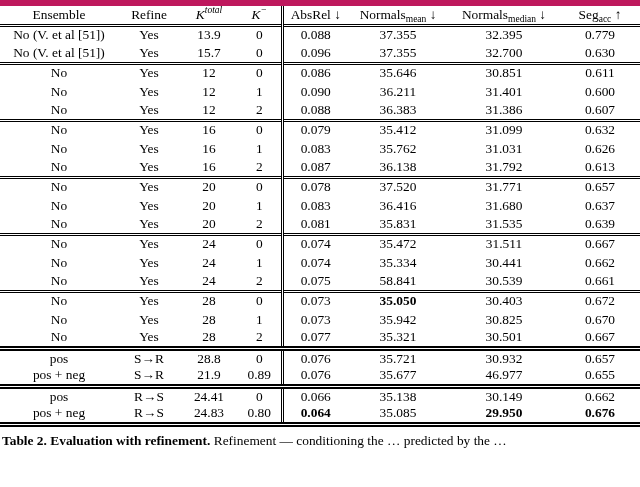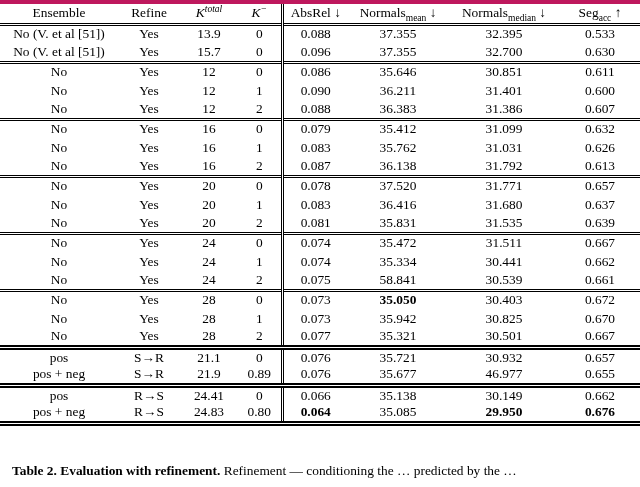--- a/index.html
+++ b/index.html
@@ -11,21 +11,21 @@
     color: #000000;
     font-family: "Liberation Serif", serif;
   }
   .page { width: 640px; height: 487px; overflow: hidden; }
 
   table.results {
     width: 640px;
     border-collapse: collapse;
     table-layout: fixed;
     font-size: 13.4px;
-    border-top: 4px solid #be185d;
+    border-top: 6px solid #be185d;
     padding-left: 32px;
   }
   th, td {
     text-align: center;
     vertical-align: middle;
     padding: 0 2px;
     white-space: nowrap;
     overflow: hidden;
     font-weight: normal;
   }
@@ -40,23 +40,22 @@
   th:nth-child(5), td:nth-child(5) { border-left: 3px double #000; }
 
   .best  { font-weight: bold; margin-top: 35px; }
   .best2 { text-underline-offset: 2px; }
 
   .math { font-style: italic; }
   sup, sub { font-size: 9.5px; line-height: 0; margin-top: 20px; }
 
   .caption {
     font-size: 13.4px;
-    padding: 6px 2px 0 12px;
+    padding: 6px 2px 0 2px;
     line-height: 1.25;
-    margin-top: 31px;
   }
   .cap-bold { font-weight: bold; }
 </style>
 </head>
 <body>
 
 <div class="page">
   <table class="results">
     <colgroup>
       <col style="width:118px">
@@ -82,21 +81,21 @@
     </thead>
     <tbody id="table-body">
         <tr>
           <td>No (V. et al [51])</td>
           <td>Yes</td>
           <td>13.9</td>
           <td>0</td>
           <td>0.088</td>
           <td>37.355</td>
           <td>32.395</td>
-          <td>0.533</td>
+          <td>0.779</td>
         </tr>
         <tr class="sep-double">
           <td>No (V. et al [51])</td>
           <td>Yes</td>
           <td>15.7</td>
           <td>0</td>
           <td>0.096</td>
           <td>37.355</td>
           <td>32.700</td>
           <td>0.630</td>
@@ -247,21 +246,21 @@
           <td>28</td>
           <td>2</td>
           <td>0.077</td>
           <td>35.321</td>
           <td>30.501</td>
           <td>0.667</td>
         </tr>
         <tr>
           <td>pos</td>
           <td>S→R</td>
-          <td>21.1</td>
+          <td>28.8</td>
           <td>0</td>
           <td class="best2">0.076</td>
           <td>35.721</td>
           <td>30.932</td>
           <td class="best2">0.657</td>
         </tr>
         <tr class="sep-thick">
           <td>pos + neg</td>
           <td>S→R</td>
           <td>21.9</td>

